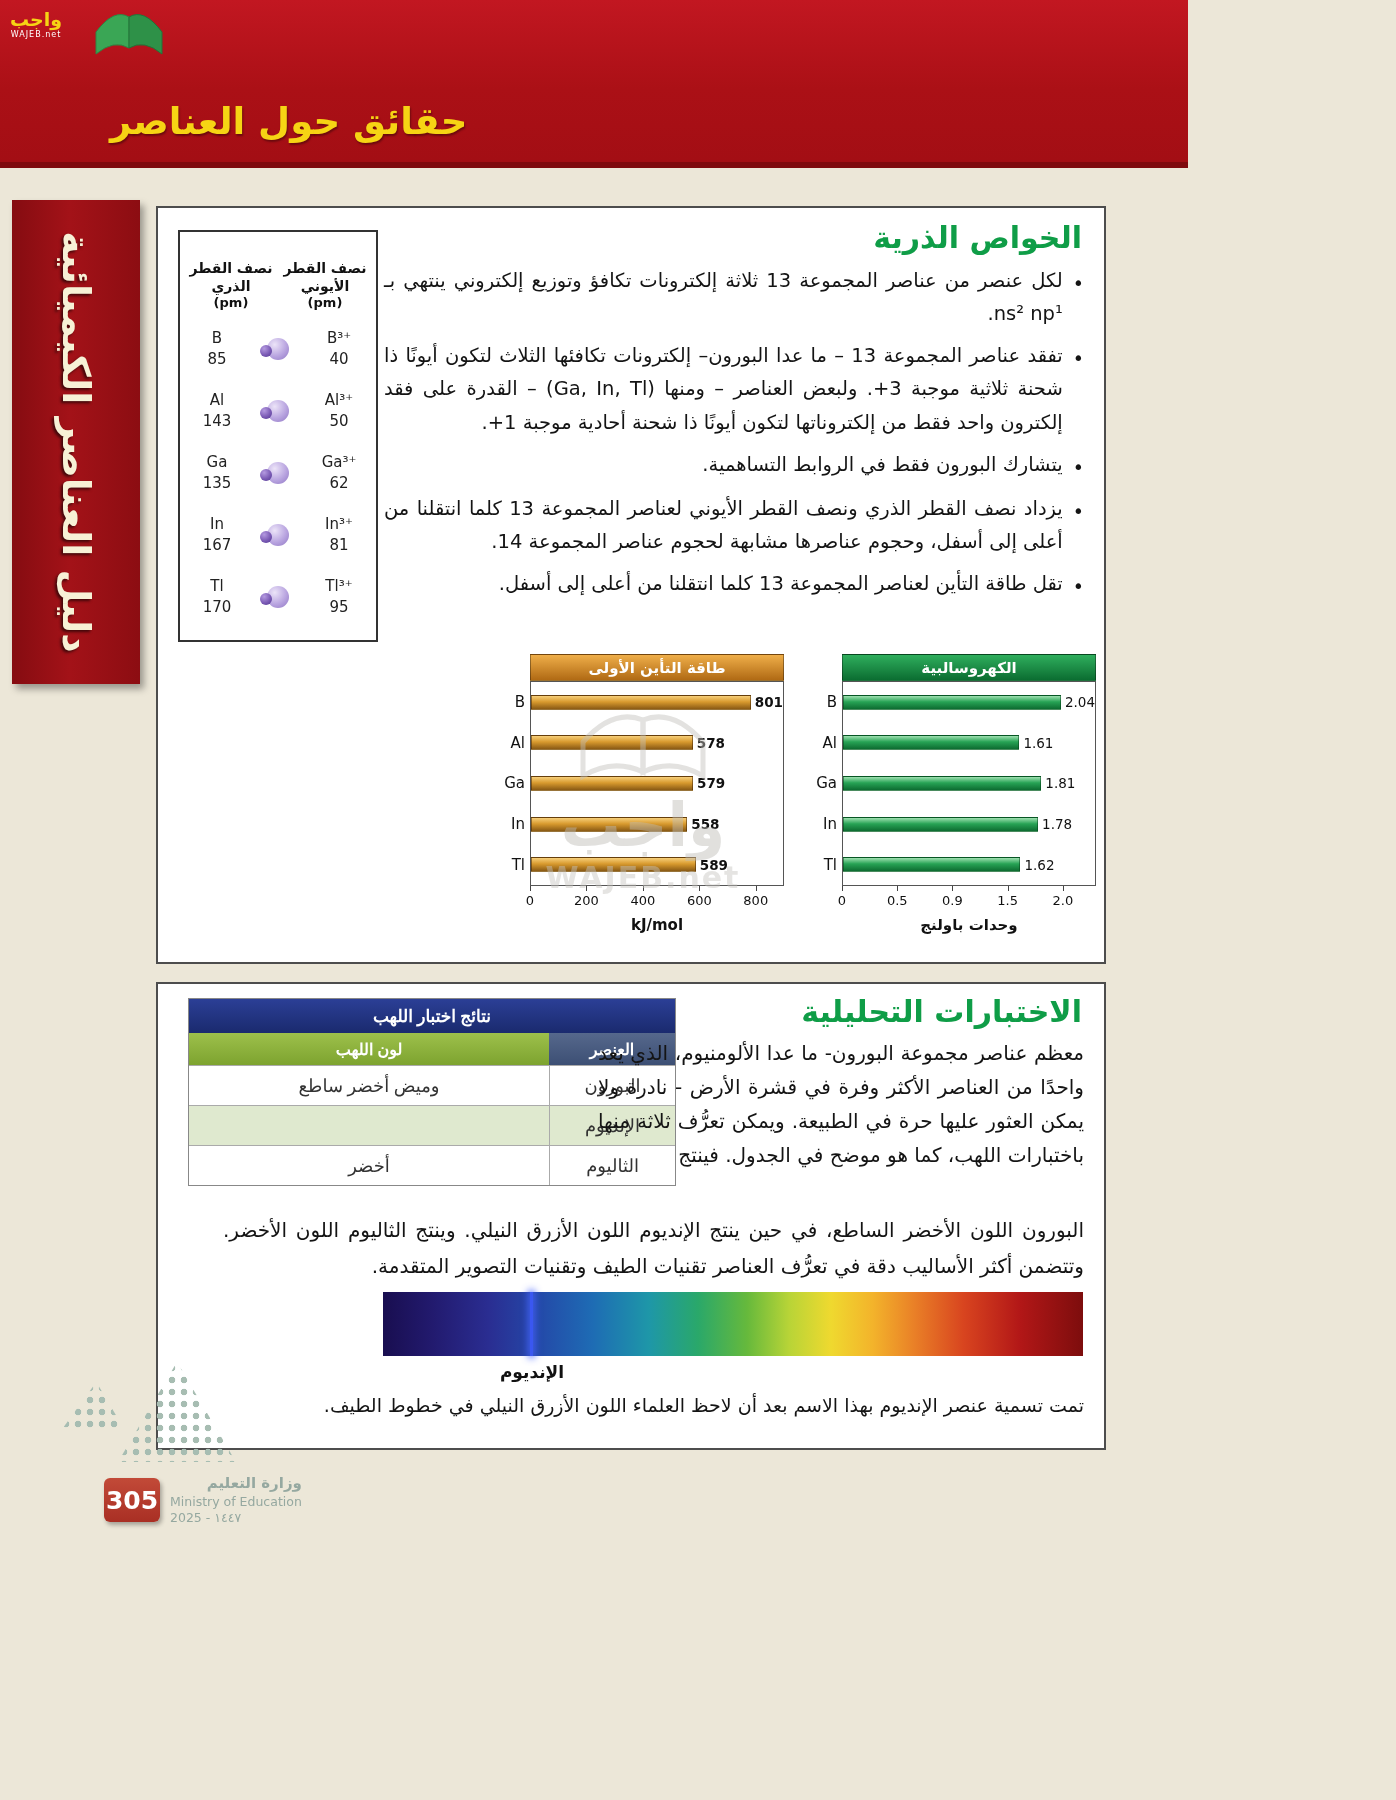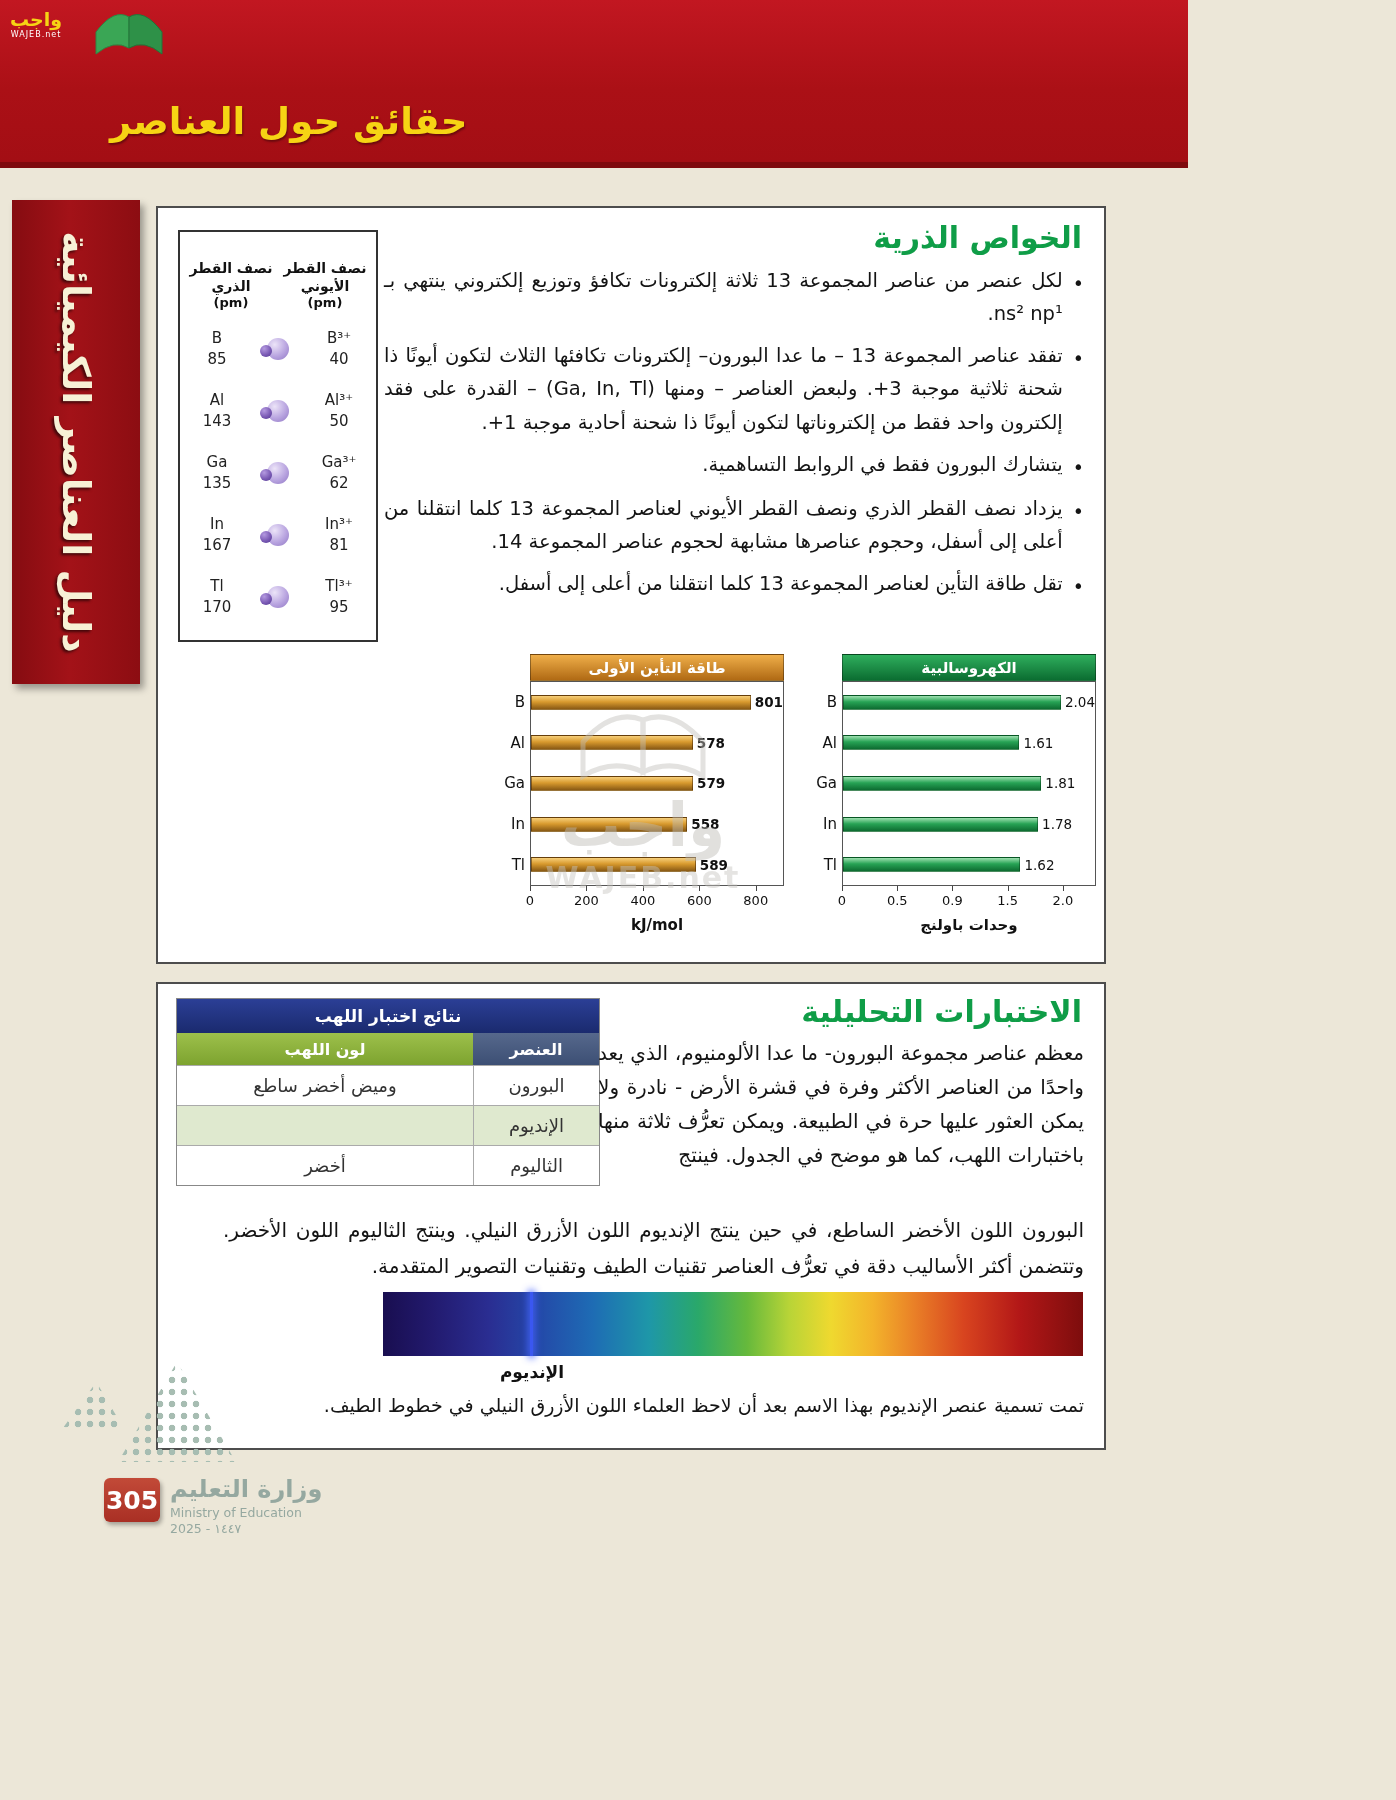--- a/index.html
+++ b/index.html
@@ -77,21 +77,21 @@
   .tick { position: absolute; top: 7px; transform: translateX(-50%); font-size: 13px; color: #111; }
   .xlabel { margin-left: 36px; text-align: center; font-size: 15px; font-weight: bold; margin-top: 2px; direction: rtl; color: #111; }
 
   
   .watermark { position: absolute; left: 330px; top: 486px; width: 310px; text-align: center;
                opacity: .45; pointer-events: none; z-index: 6; }
   .wm-ar { font-size: 60px; font-weight: bold; color: #bdbbb6; }
   .wm-en { font-size: 30px; font-weight: bold; color: #c6c4bf; letter-spacing: 2px; }
 
   
-  .flame-table { position: absolute; left: 18px; top: 14px; width: 424px; border: 1px solid #888; background: #fff; }
+  .flame-table { position: absolute; left: 30px; top: 14px; width: 488px; border: 1px solid #888; background: #fff; font-family: Liberation Serif, serif; }
   .ft-title { height: 34px; background: linear-gradient(180deg, #2b3f96, #1a2a6e); color: #fff; font-weight: bold;
               font-size: 17px; display: flex; align-items: center; justify-content: center; direction: rtl; }
   .ft-head { display: flex; direction: rtl; height: 32px; }
   .ft-head .elh { width: 126px; background: linear-gradient(180deg, #56688c, #3c4f74); color: #fff; font-weight: bold;
                   font-size: 16px; display: flex; align-items: center; justify-content: center; }
   .ft-head .colh { flex: 1; background: linear-gradient(180deg, #9dc04b, #7da32f); color: #fff; font-weight: bold;
                    font-size: 16px; display: flex; align-items: center; justify-content: center; }
   .ft-row { display: flex; direction: rtl; height: 40px; border-top: 1px solid #aaa; }
   .ft-row .el { width: 126px; border-left: 1px solid #aaa; display: flex; align-items: center; justify-content: center;
                 font-size: 18px; color: #333; }
@@ -121,21 +121,21 @@
                 background: radial-gradient(circle, #a7bdb2 3px, transparent 3.6px) 0 0/12px 12px;
                 clip-path: polygon(55% 0, 100% 100%, 0 100%); }
   .moe-logo-b { position: absolute; left: 118px; top: 1362px; width: 118px; height: 100px;
                 background: radial-gradient(circle, #a7bdb2 3px, transparent 3.6px) 0 0/12px 12px;
                 clip-path: polygon(50% 0, 100% 100%, 0 100%); }
   .page-badge { position: absolute; left: 104px; top: 1478px; width: 56px; height: 44px;
                 background: linear-gradient(180deg, #c24a38, #a92f24); border-radius: 6px;
                 display: flex; align-items: center; justify-content: center; color: #fff; font-weight: bold;
                 font-size: 25px; box-shadow: 2px 3px 4px rgba(0,0,0,.3); }
   .ministry { position: absolute; left: 170px; top: 1474px; color: #95a8a0; line-height: 1.3; }
-  .ministry .ar { font-size: 24px; font-weight: bold; direction: rtl; text-align: right; }
+  .ministry .ar { font-size: 15px; font-weight: bold; direction: rtl; text-align: right; }
   .ministry .en { font-size: 12.5px; }
   .ministry .yr { font-size: 12.5px; }
 </style>
 </head>
 <body>
 
 <div class="page">
 
   <div class="header">
     <div class="corner-logo">

